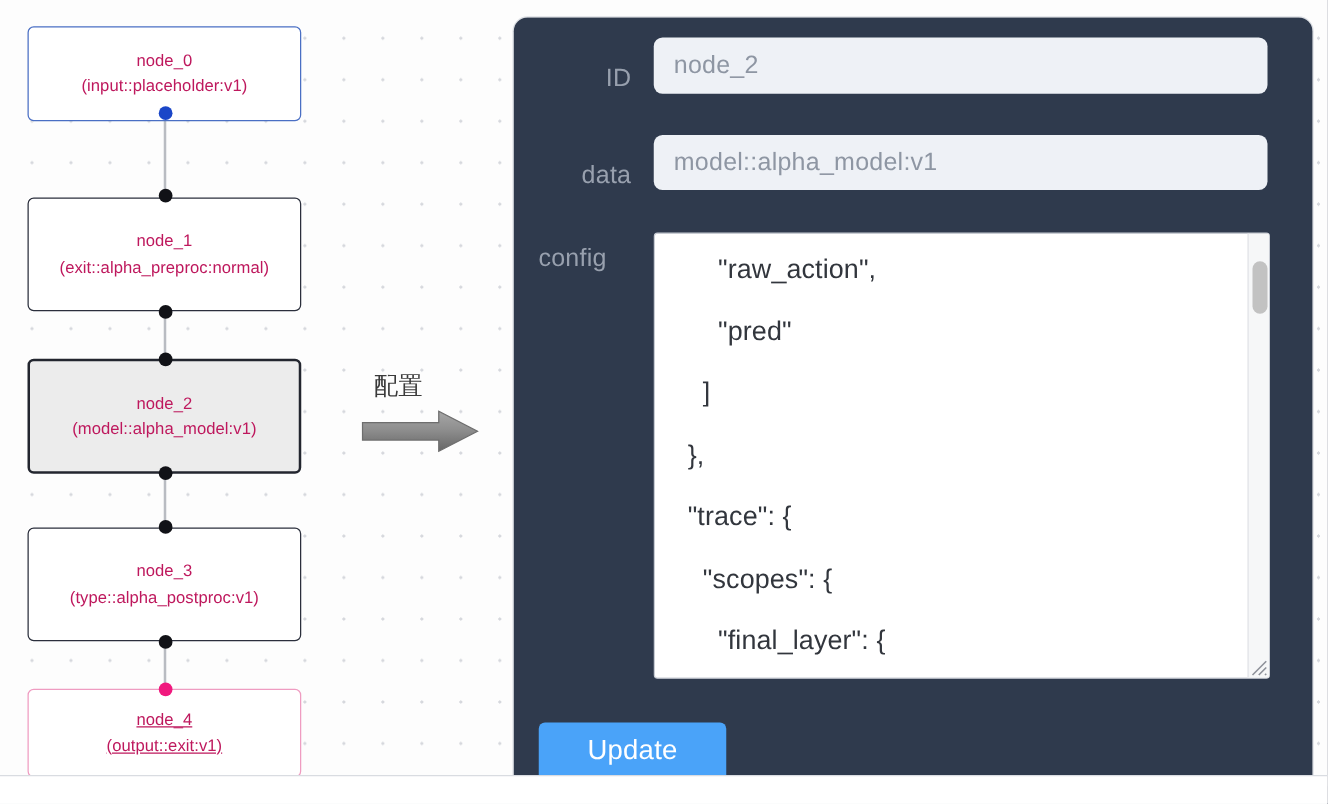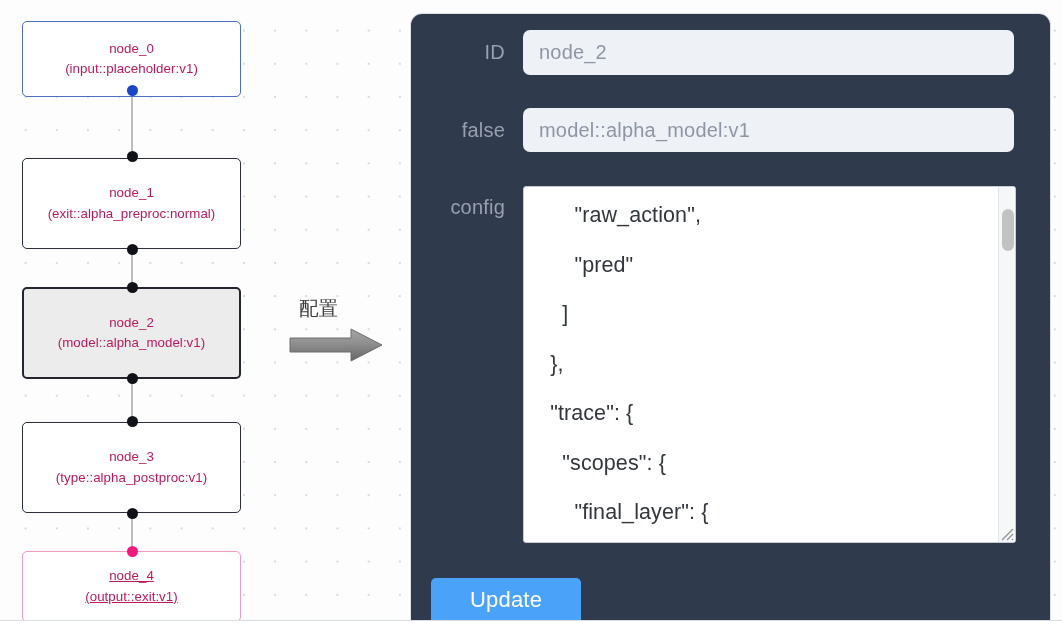--- a/index.html
+++ b/index.html
@@ -96,21 +96,21 @@
     width: 102px;
     height: 66px;
   }
   #arrow-label {
     position: absolute;
     left: 10px;
     top: 0px;
     font-size: 19.5px;
     line-height: 26px;
     color: #3a3a3a;
-    font-family: Liberation Serif, serif;
+    font-family: Liberation Sans, sans-serif;
     white-space: nowrap;
   }
   #arrow-shape { position: absolute; left: 0; top: 32px; }
 
   
   #panel {
     position: absolute;
     left: 411px;
     top: 14px;
     width: 639px;
@@ -126,21 +126,21 @@
     width: 639px;
     height: 606px;
     border-radius: 11px 11px 0 0;
     box-shadow: 0 0 0 1px rgba(160,168,182,0.35);
     pointer-events: none;
   }
 
   .field-row {
     position: absolute;
     display: flex;
-    align-items: center;
+    align-items: flex-end;
   }
   .field-label {
     color: #98a0ae;
     font-size: 20px;
     text-align: right;
     width: 112px;
     padding-right: 18px;
     box-sizing: border-box;
     letter-spacing: 0.2px;
   }
@@ -163,21 +163,21 @@
   #row-type .field-input { width: 491px; height: 44px; line-height: 44px; }
 
   #row-config {
     position: absolute;
     left: 411px;
     top: 186px;
     width: 622px;
     display: flex;
     align-items: flex-start;
   }
-  #row-config .field-label { padding-top: 10px; }
+  #row-config .field-label { padding-top: 10px; text-align: center; }
 
   #config-wrap {
     position: relative;
     width: 493px;
     height: 357px;
   }
   #config-area {
     box-sizing: border-box;
     width: 493px;
     height: 357px;
@@ -305,21 +305,21 @@
 
   <div id="panel"></div>
   <div id="panel-shadow"></div>
 
   <div class="field-row" id="row-id">
     <div class="field-label">ID</div>
     <input class="field-input" type="text" readonly="" value="node_2" style="">
   </div>
 
   <div class="field-row" id="row-type">
-    <div class="field-label">false</div>
+    <div class="field-label">data</div>
     <input class="field-input" type="text" readonly="" value="model::alpha_model:v1" style="">
   </div>
 
   <div id="row-config">
     <div class="field-label">config</div>
     <div id="config-wrap">
       <textarea id="config-area" spellcheck="false" style="">      "raw_action",
       "pred"
     ]
   },

